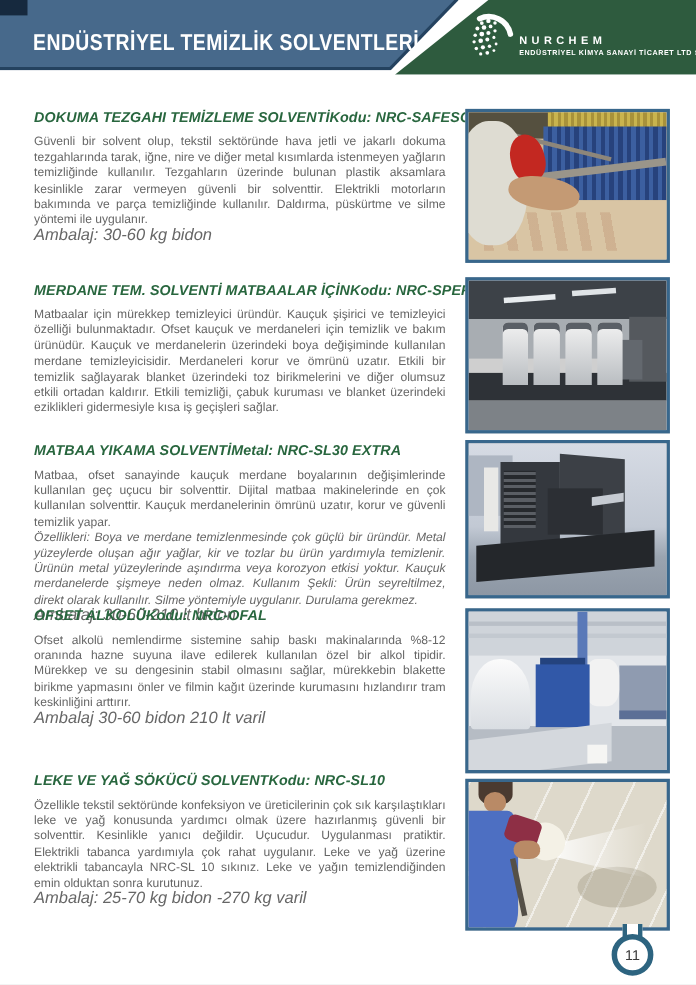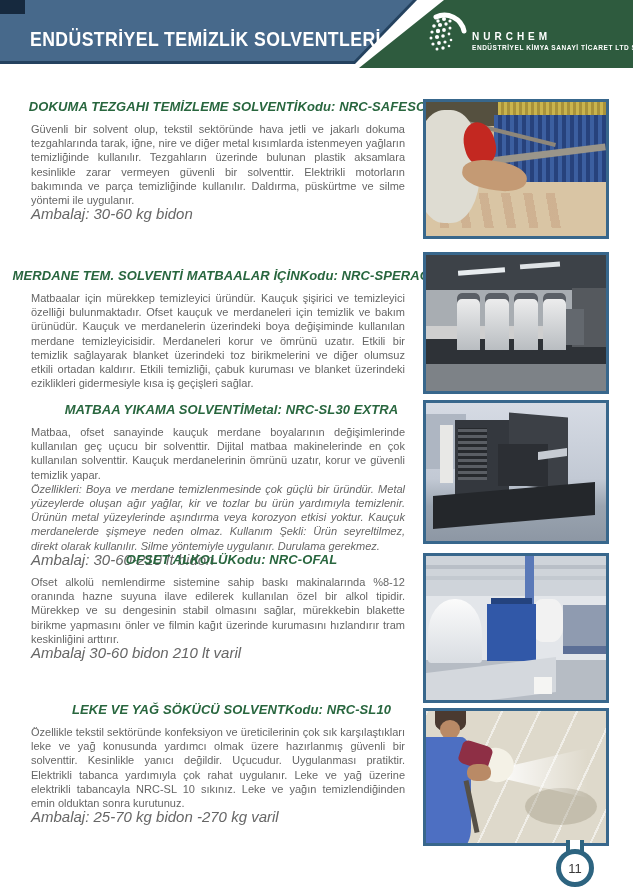--- a/index.html
+++ b/index.html
@@ -18,26 +18,26 @@
     background:#2e5b3e;clip-path:polygon(444px 0,633px 0,633px 68px,359px 68px);}
   .hdr-title{position:absolute;left:30px;top:27px;margin:0;
     font-size:21px;font-weight:bold;color:#ffffff;letter-spacing:.5px;
     transform:scaleX(.84);transform-origin:left center;white-space:nowrap;}
   .logo{position:absolute;left:426px;top:11px;display:flex;align-items:center;}
   .logo-text{margin-left:2px;margin-top:12px;color:#fff;}
   .logo-brand{font-size:10px;font-weight:bold;letter-spacing:4px;white-space:nowrap;}
   .logo-sub{font-size:6.5px;font-weight:bold;letter-spacing:.55px;margin-top:2px;white-space:nowrap;}
   
   .product{position:absolute;left:31px;width:374px;}
-  .title-row{display:flex;justify-content:center;align-items:baseline;margin-bottom:8px;white-space:nowrap;margin-left:27px;}
+  .title-row{display:flex;justify-content:flex-start;align-items:baseline;margin-bottom:8px;white-space:nowrap;}
   .prod-title,.prod-code{font-size:13px;font-weight:bold;font-style:italic;color:#28663e;margin:0;letter-spacing:.1px;}
   .body-text{font-size:11px;line-height:14.2px;color:#666;text-align:justify;margin:0;}
   .features-text{font-size:11px;line-height:14.2px;color:#666;font-style:italic;text-align:justify;margin:0;}
   .packaging{font-size:15px;line-height:14.2px;color:#666;font-style:italic;margin:0;}
-  .s1{top:99px}.s2{top:268px}.s3{top:402px}.s4{top:552px}.s5{top:702px}
+  .s1{top:99px}.s2{top:256px}.s3{top:402px}.s4{top:552px}.s5{top:702px}
   
   .photo{position:absolute;left:423px;width:186px;border:3px solid #38678c;
     box-sizing:border-box;overflow:hidden;background:#cfcfcf;}
   .photo div{position:absolute;}
   .ph1{top:99px;height:140px}.ph2{top:252px;height:142px}
   .ph3{top:400px;height:144px}.ph4{top:553px;height:150px}.ph5{top:708px;height:138px}
   
   .p1-bg{inset:0;background:#cbb795;}
   .p1-yellow{left:40%;top:0;width:60%;height:12%;background:repeating-linear-gradient(90deg,#c9b44e 0 3px,#a8923a 3px 6px);}
   .p1-warp{left:38%;top:10%;width:62%;height:50%;background:repeating-linear-gradient(90deg,#3c5fa0 0 4px,#27427c 4px 8px);}

